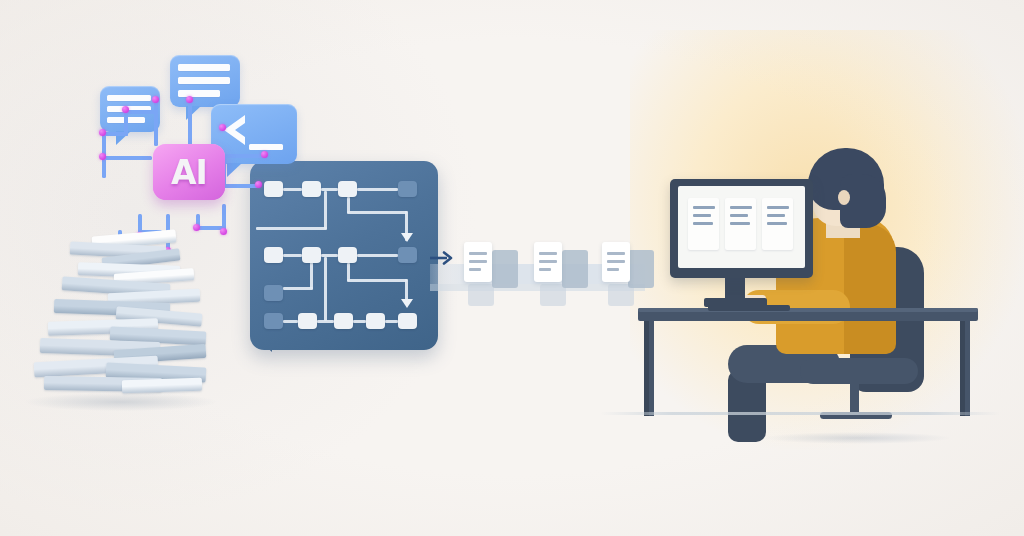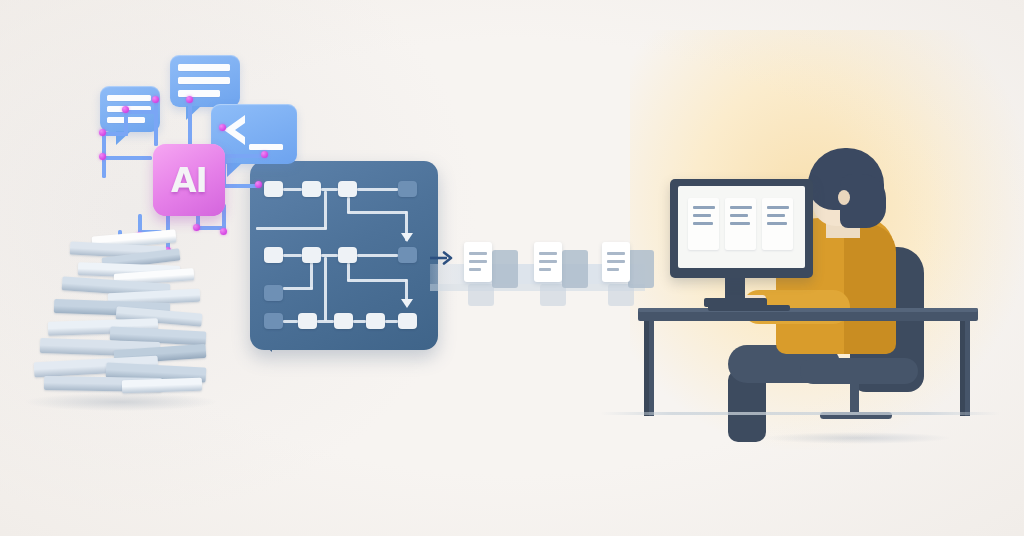--- a/index.html
+++ b/index.html
@@ -39,21 +39,21 @@
   }
 
   
   .bubble{position:absolute;border-radius:9px;}
   .bubble .tail{position:absolute;width:0;height:0;}
   .bline{position:absolute;background:#fbfcfe;border-radius:1.5px;box-shadow:0 1px 0 rgba(120,150,210,.22);}
 
   
   #ai-cluster{position:absolute;left:96px;top:96px;width:200px;height:180px;}
   #ai-chip{
-    position:absolute;left:57px;top:48px;width:72px;height:72px;border-radius:13px;
+    position:absolute;left:57px;top:48px;width:72px;height:56px;border-radius:13px;
     background:linear-gradient(145deg,#f49bf0 0%,#e878e6 42%,#cf5cdc 100%);
     box-shadow:0 6px 12px rgba(170,70,190,.30), inset 0 1px 2px rgba(255,255,255,.55);
   }
   #ai-chip .chip-face{
     position:absolute;inset:0;border-radius:13px;
     background:linear-gradient(150deg,#f6a6f2 0%,#e57fe8 55%,#d465dd 100%);
   }
   #ai-chip .ai-text{
     position:absolute;inset:0;display:flex;align-items:center;justify-content:center;
     font-family:"DejaVu Sans", sans-serif;font-weight:bold;font-size:33px;letter-spacing:-1px;

